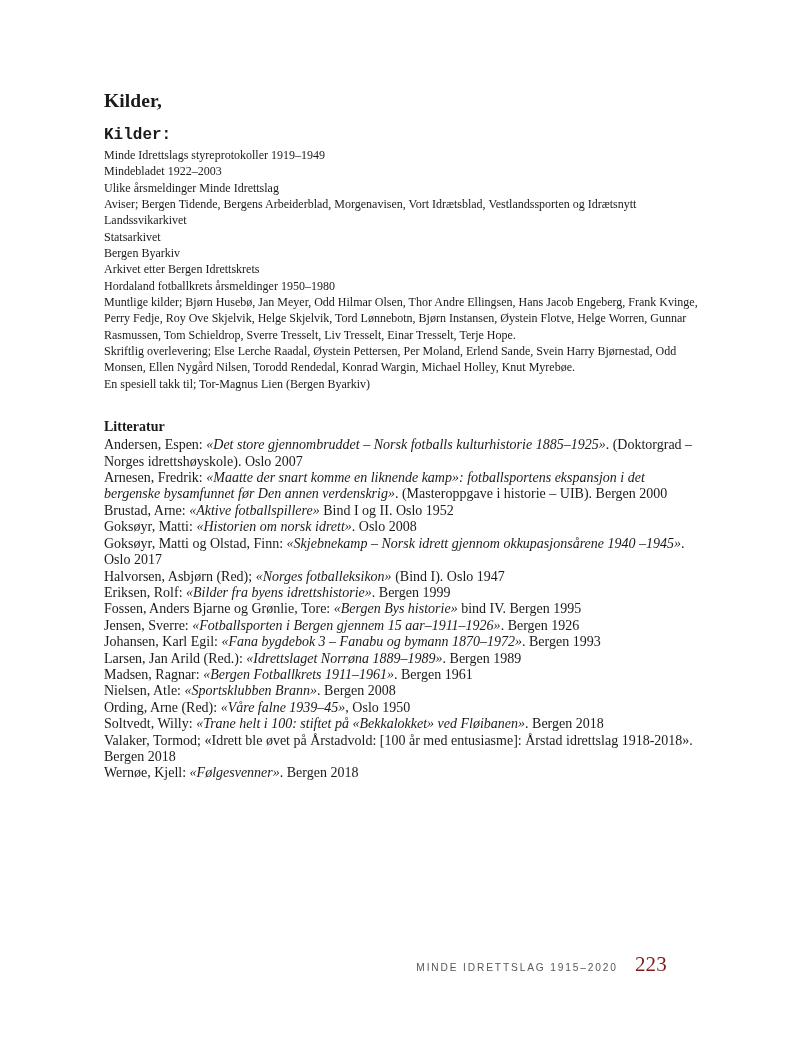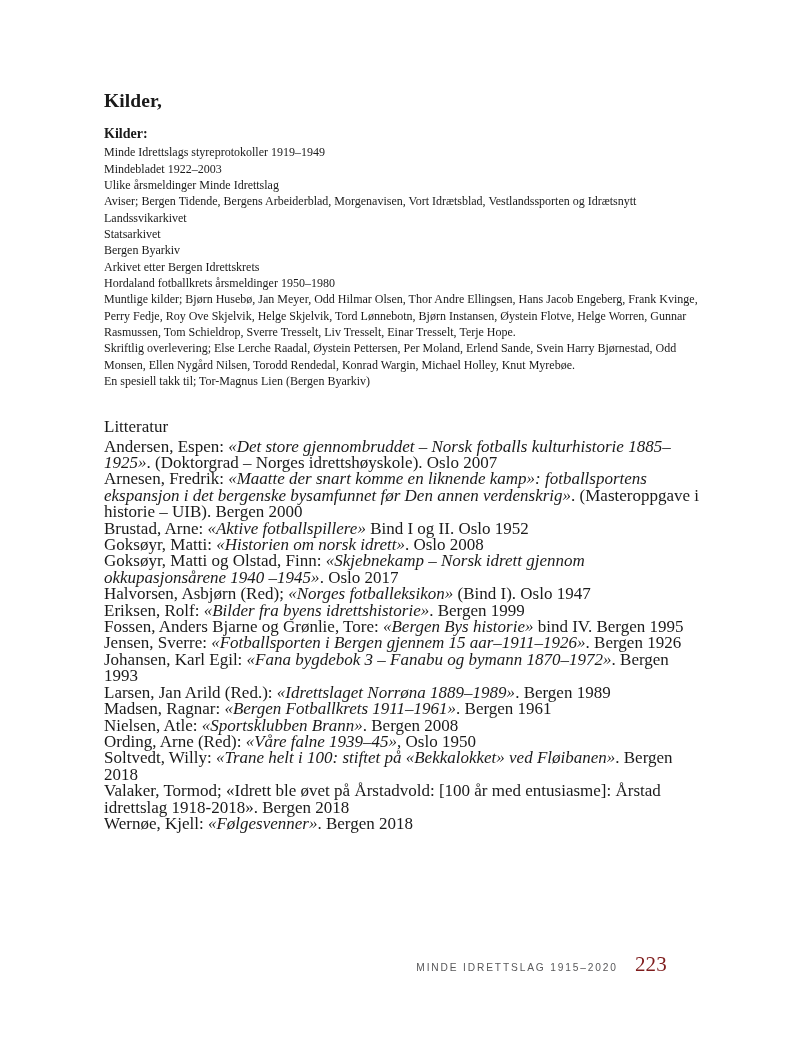--- a/index.html
+++ b/index.html
@@ -32,50 +32,51 @@
 
   .chapter-title {
     font-size: 19.5px;
     font-weight: bold;
     letter-spacing: 0.1px;
     margin: 0 0 14px 0;
     line-height: 1.1;
   }
 
   .section-head {
-    font-size: 14px;
+    font-size: 16px;
     font-weight: bold;
     margin: 0 0 1px 0;
     line-height: 1.28;
+    font-family: Liberation Mono, monospace;
   }
 
   .block {
     margin: 0;
   }
 
   .line {
     font-size: 12px;
     line-height: 16.35px;
     margin: 0;
     white-space: nowrap;
   }
 
   .line.wrap {
     white-space: normal;
   }
 
   .lit-head {
-    font-size: 17px;
-    font-weight: normal;
+    font-size: 14px;
+    font-weight: bold;
     margin: 26px 0 1px 0;
     line-height: 1.3;
   }
 
   .bib-entry {
-    font-size: 17px;
+    font-size: 14px;
     line-height: 16.4px;
     margin: 0;
   }
 
   .bib-entry i,
   .line i {
     font-style: italic;
   }
 
   .footer {

